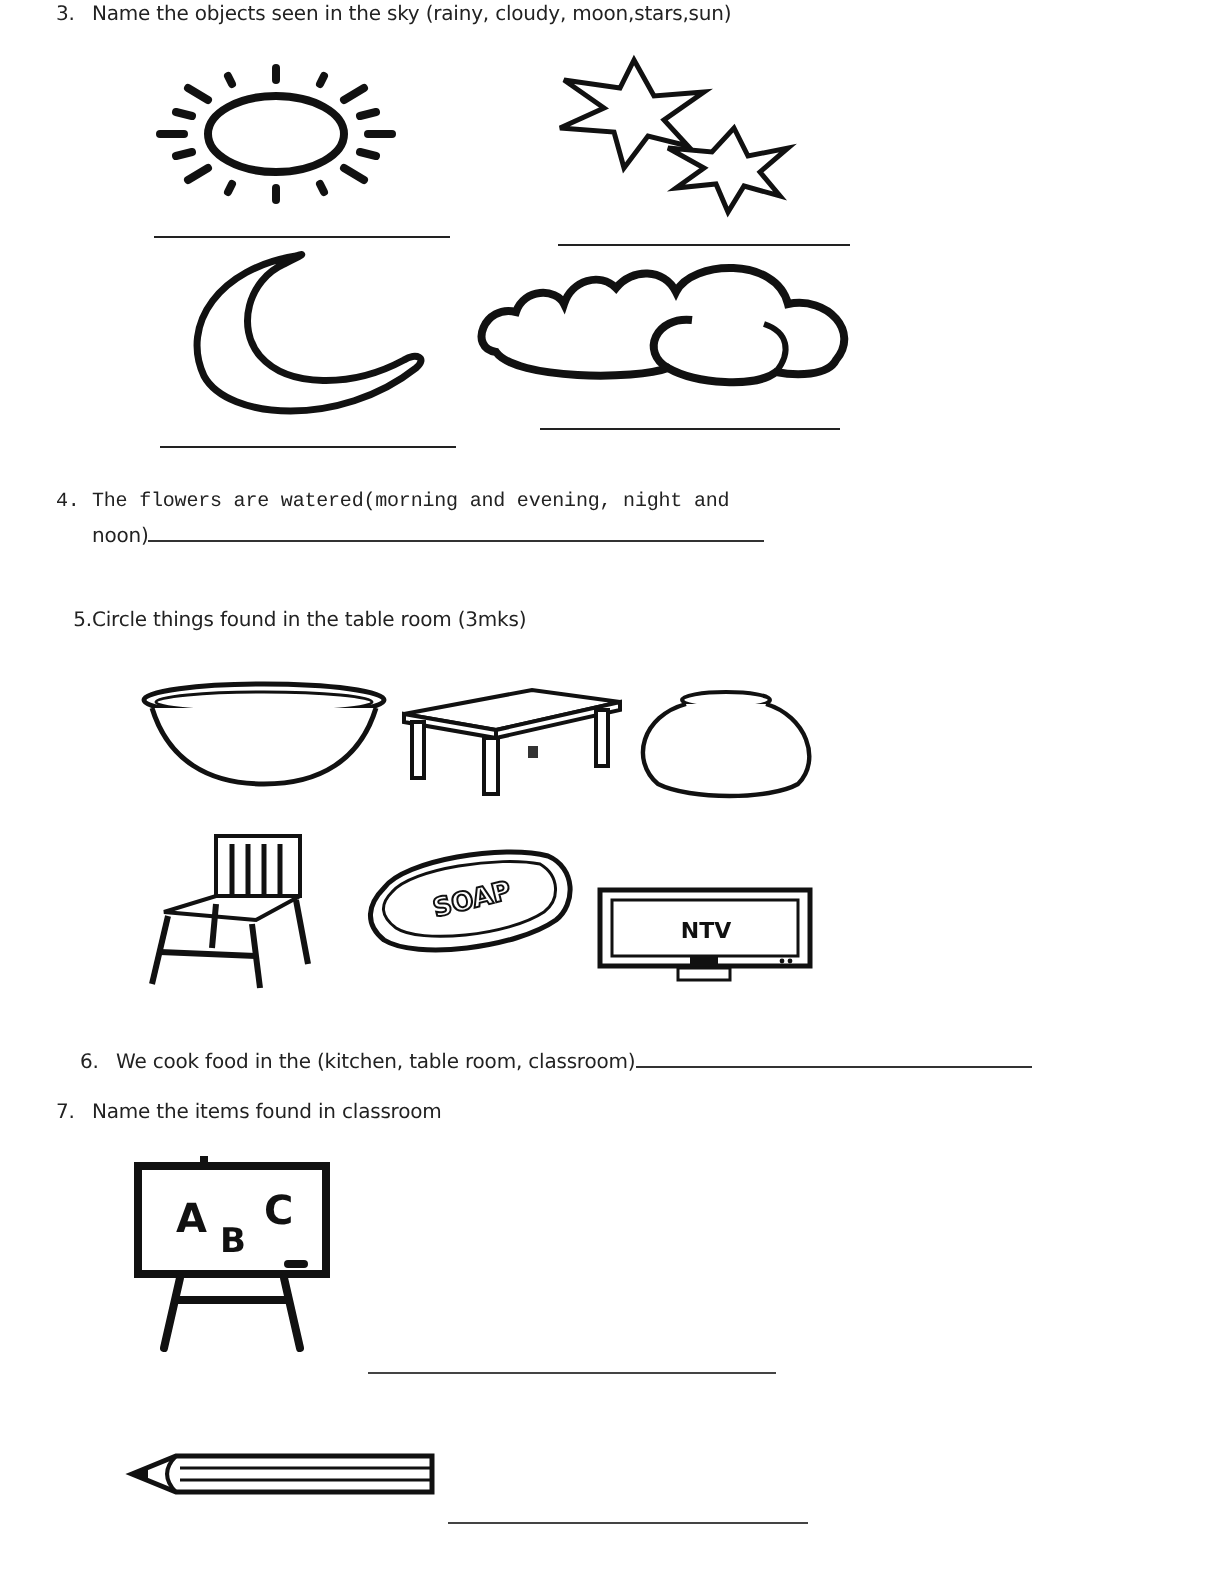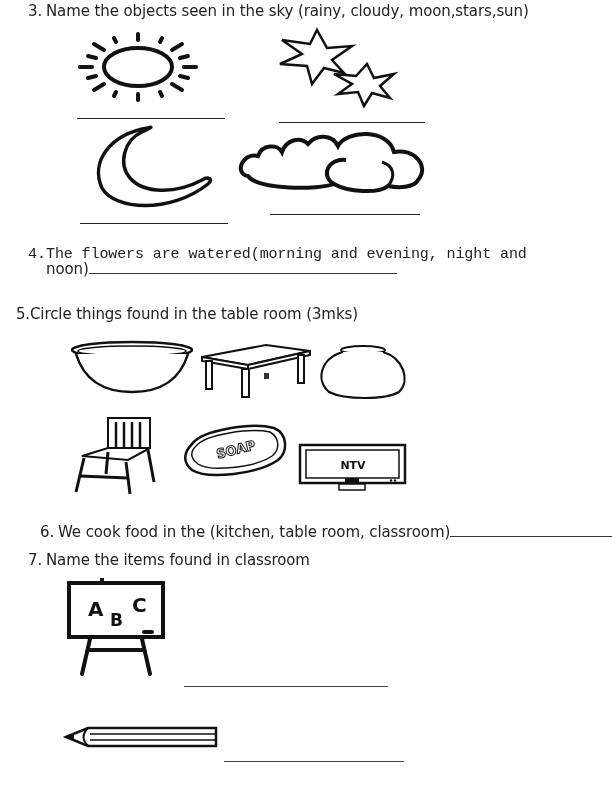--- a/index.html
+++ b/index.html
@@ -1,18 +1,18 @@
 <!DOCTYPE html>
 <html><head>
 <meta charset="utf-8">
 <style>
   html, body { margin:0; padding:0; background:#ffffff; }
   body { width:612px; height:792px; position:relative; overflow:hidden;
          font-family:"DejaVu Sans", sans-serif; color:#222; }
-  .q { position:absolute; font-size:15px; letter-spacing:-0.1px; white-space:nowrap; }
+  .q { position:absolute; font-size:10px; letter-spacing:-0.1px; white-space:nowrap; }
   .num { display:inline-block; width:18px; }
   .line { position:absolute; height:0; border-top:1.3px solid #222; }
   .thinline { position:absolute; height:0; border-top:1px solid #444; }
   svg { position:absolute; overflow:visible; }
   .blank { display:inline-block; border-bottom:1px solid #333; vertical-align:baseline; height:10px; }
 </style>
 </head>
 <body>
 
 <div class="q" style="left:28px;top:2px;">
@@ -60,21 +60,21 @@
 </svg>
 <div class="line" style="left:270px;top:214px;width:150px;"></div>
 
 <div class="q" style="left:28px;top:246px;font-family:Liberation Mono, monospace;">
   <span class="num">4.</span><span>The flowers are watered(morning and evening, night and</span>
 </div>
 <div class="q" style="left:46px;top:260px;">
   <span>noon)</span><span class="blank" style="width:308px;"></span>
 </div>
 
-<div class="q" style="left:12px;top:305px;text-align:right;">
+<div class="q" style="left:28px;top:305px;text-align:right;">
   <span class="num">5.</span><span>Circle things found in the table room (3mks)</span>
 </div>
 
 <svg style="left:70px;top:340px;" width="125" height="55" viewBox="0 0 125 55">
   <ellipse cx="62" cy="10" rx="60" ry="8" fill="#fff" stroke="#111" stroke-width="2.5"></ellipse>
   <ellipse cx="62" cy="11" rx="54" ry="5" fill="none" stroke="#111" stroke-width="1.5"></ellipse>
   <path d="M6,14 C14,40 34,52 62,52 C90,52 110,40 118,14" fill="#fff" stroke="#111" stroke-width="2.5"></path>
 </svg>
 
 <svg style="left:200px;top:343px;" width="112" height="56" viewBox="0 0 112 56">

